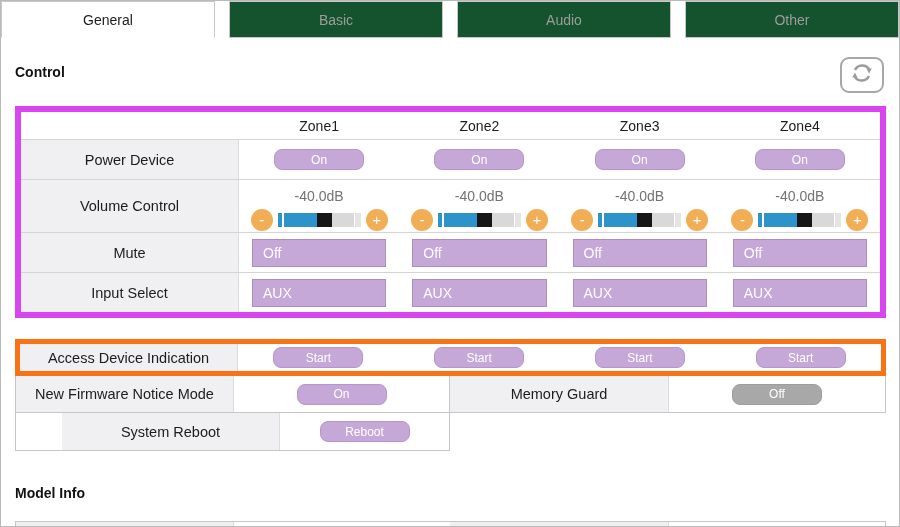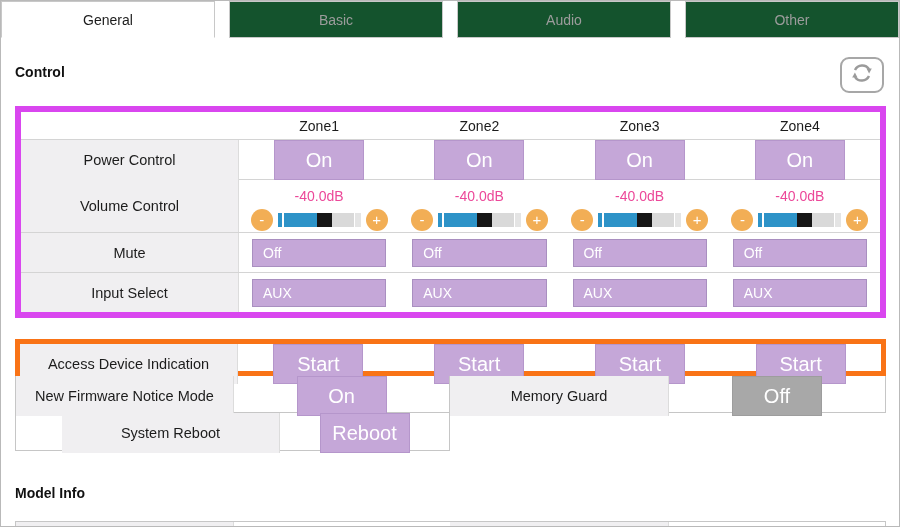--- a/index.html
+++ b/index.html
@@ -48,37 +48,37 @@
 
   .cell {
     display:flex; align-items:center; justify-content:center;
     font-size:14px; color:#1c1c1c; min-width:0;
   }
   .label-cell { background:#f0eff1; border-right:1px solid #dcdcdc; font-size:14.5px; }
   .hdr-first { background:#fff; border-right:none; }
 
   
   .btn {
-    width:90px; height:40px; border-radius:0;
+    width:90px; height:21px; border-radius:8px;
     background:#c5a7d8; border:1px solid #b596cb; color:#fff;
-    font-size:20px; display:flex; align-items:center; justify-content:center;
+    font-size:12px; display:flex; align-items:center; justify-content:center;
     cursor:pointer;
   }
   .btn.gray { background:#a8a8a8; border-color:#9d9d9d; }
 
   .select {
     height:28px; width:calc(100% - 26px);
     background:#c5a7d8; border:1px solid #a98fc0; color:#fff;
     font-size:14px; display:flex; align-items:center; padding-left:10px;
     cursor:pointer;
   }
 
   
   .volwrap { display:flex; flex-direction:column; align-items:center; width:100%; }
-  .voltext { font-size:14px; color:#ec4899; line-height:16px; margin:6px 0 5px; }
+  .voltext { font-size:14px; color:#737373; line-height:16px; margin:6px 0 5px; }
   .volrow { display:flex; align-items:center; gap:5px; }
   .step {
     width:22px; height:22px; border-radius:50%;
     background:#f2ae55; color:#fff; font-size:15px; line-height:1;
     display:flex; align-items:center; justify-content:center; cursor:pointer;
   }
   .track { display:flex; align-items:center; height:14px; cursor:pointer; }
   .seg-tick   { width:4px;  height:14px; background:#2d93c8; margin-right:2px; }
   .seg-fill   { width:33px; height:14px; background:#2d93c8; }
   .seg-handle { width:15px; height:14px; background:#161616; cursor:grab; }
@@ -131,21 +131,21 @@
 
     <div class="row r-hdr">
       <div class="cell hdr-first"></div>
       <div class="cell">Zone1</div>
       <div class="cell">Zone2</div>
       <div class="cell">Zone3</div>
       <div class="cell">Zone4</div>
     </div>
 
     <div class="row r-power">
-      <div class="cell label-cell">Power Control</div>
+      <div class="cell label-cell">Power Device</div>
       <div class="cell">
           <div class="btn">On</div>
         </div>
       <div class="cell">
           <div class="btn">On</div>
         </div>
       <div class="cell">
           <div class="btn">On</div>
         </div>
       <div class="cell">

